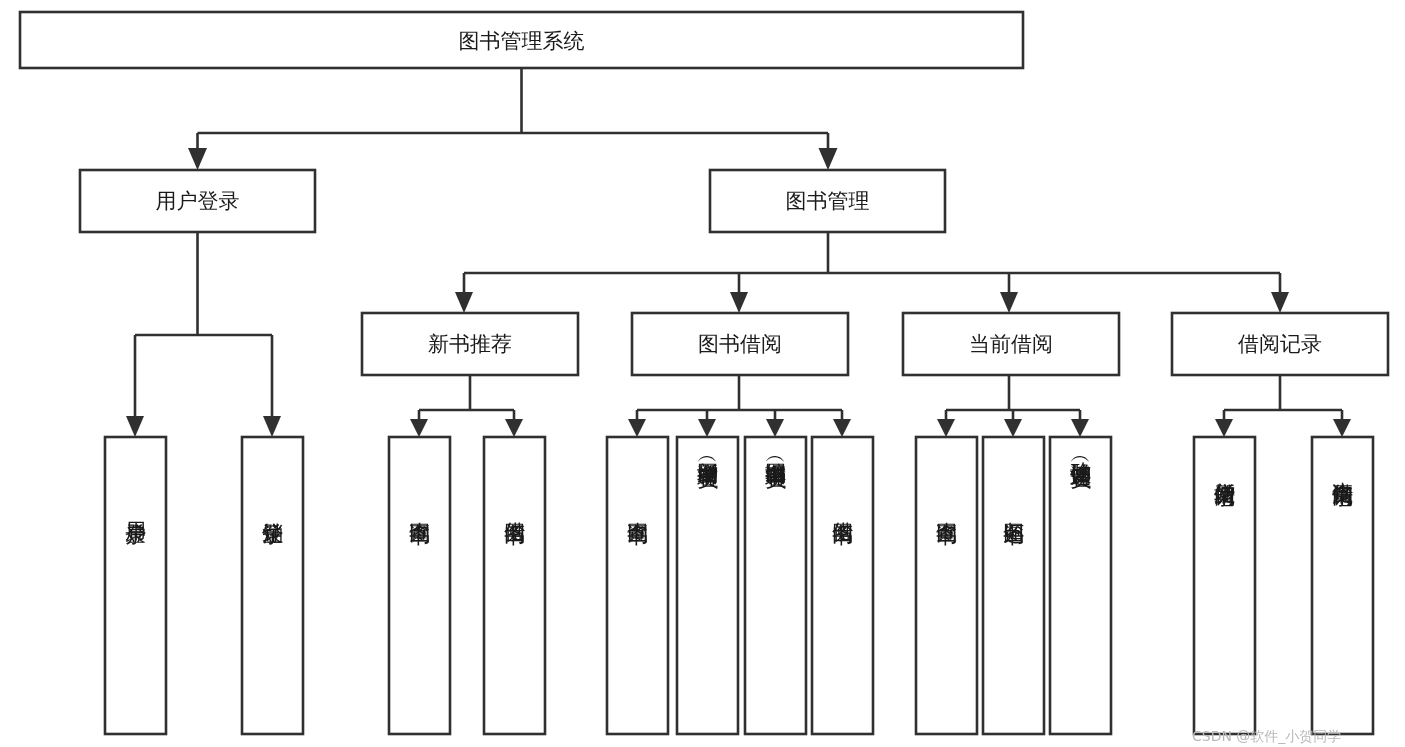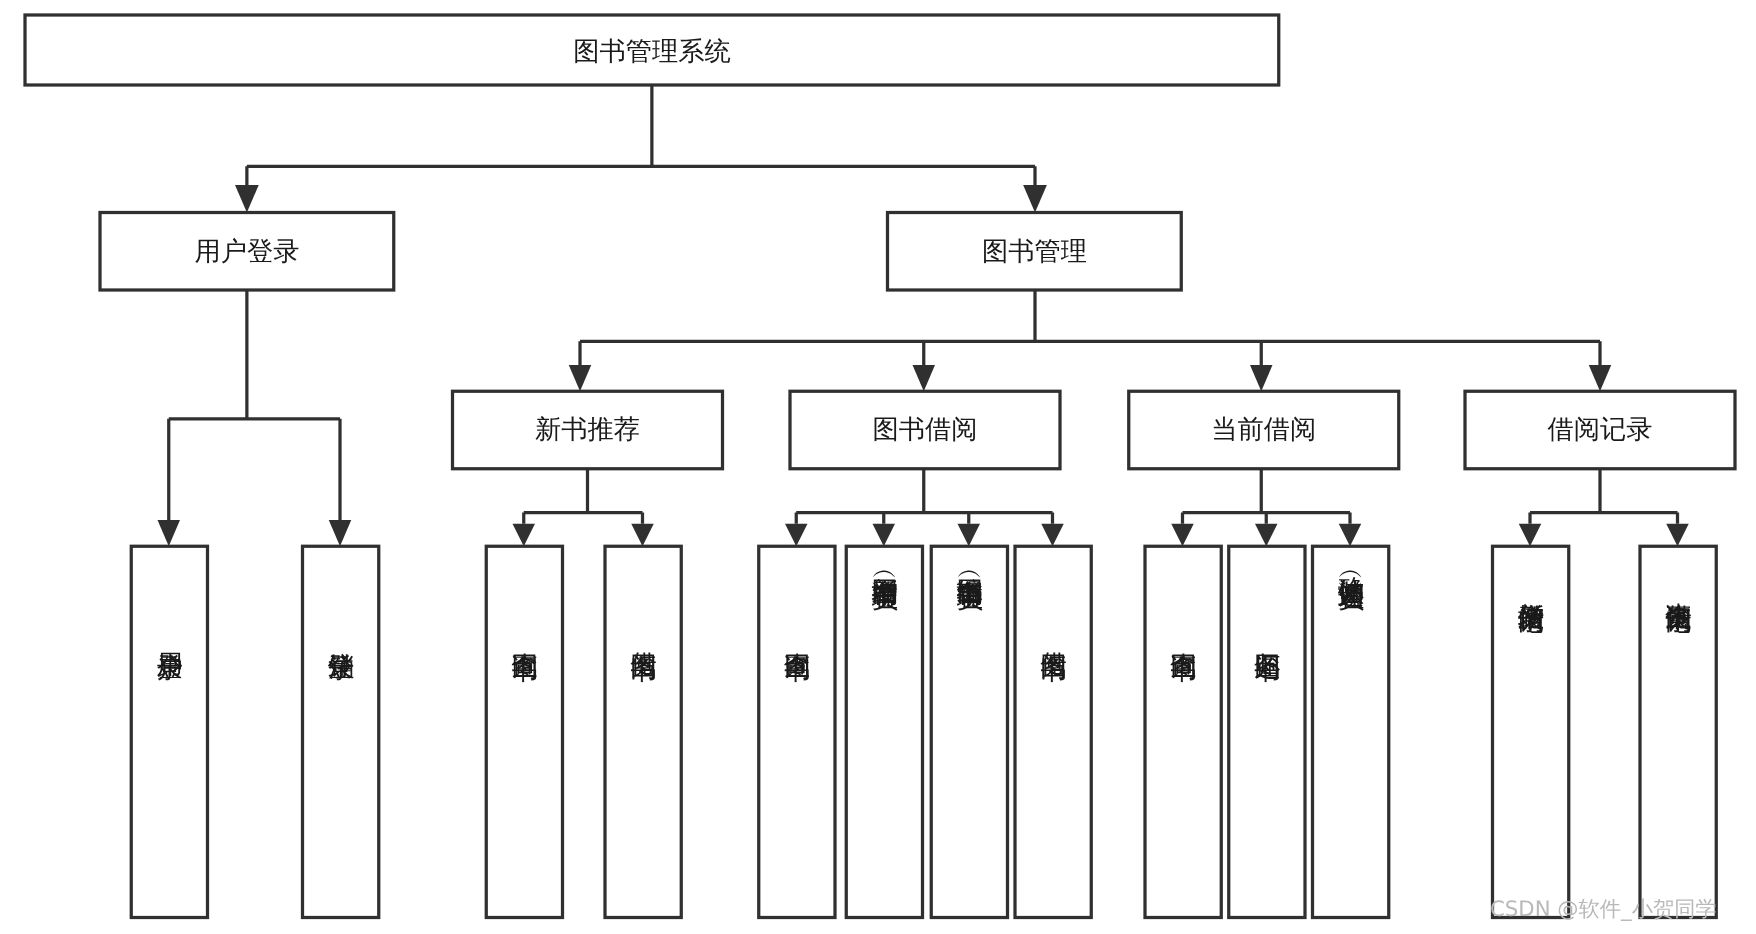--- a/index.html
+++ b/index.html
@@ -61,24 +61,25 @@
     text-align: center;
     display: flex;
     align-items: center;
     justify-content: flex-start;
     white-space: nowrap;
     user-select: none;
   }
   .watermark {
     position: absolute;
     font-family: "DejaVu Sans", "Liberation Sans", sans-serif;
-    font-size: 17px;
+    font-size: 14px;
     color: #b9b9b9;
     white-space: nowrap;
     user-select: none;
+    margin-top: 12px;
   }
 </style>
 </head>
 <body>
 
 <div id="diagram-root">
 
   <svg class="flow" viewBox="0 0 1405 747">
 
     <g>

